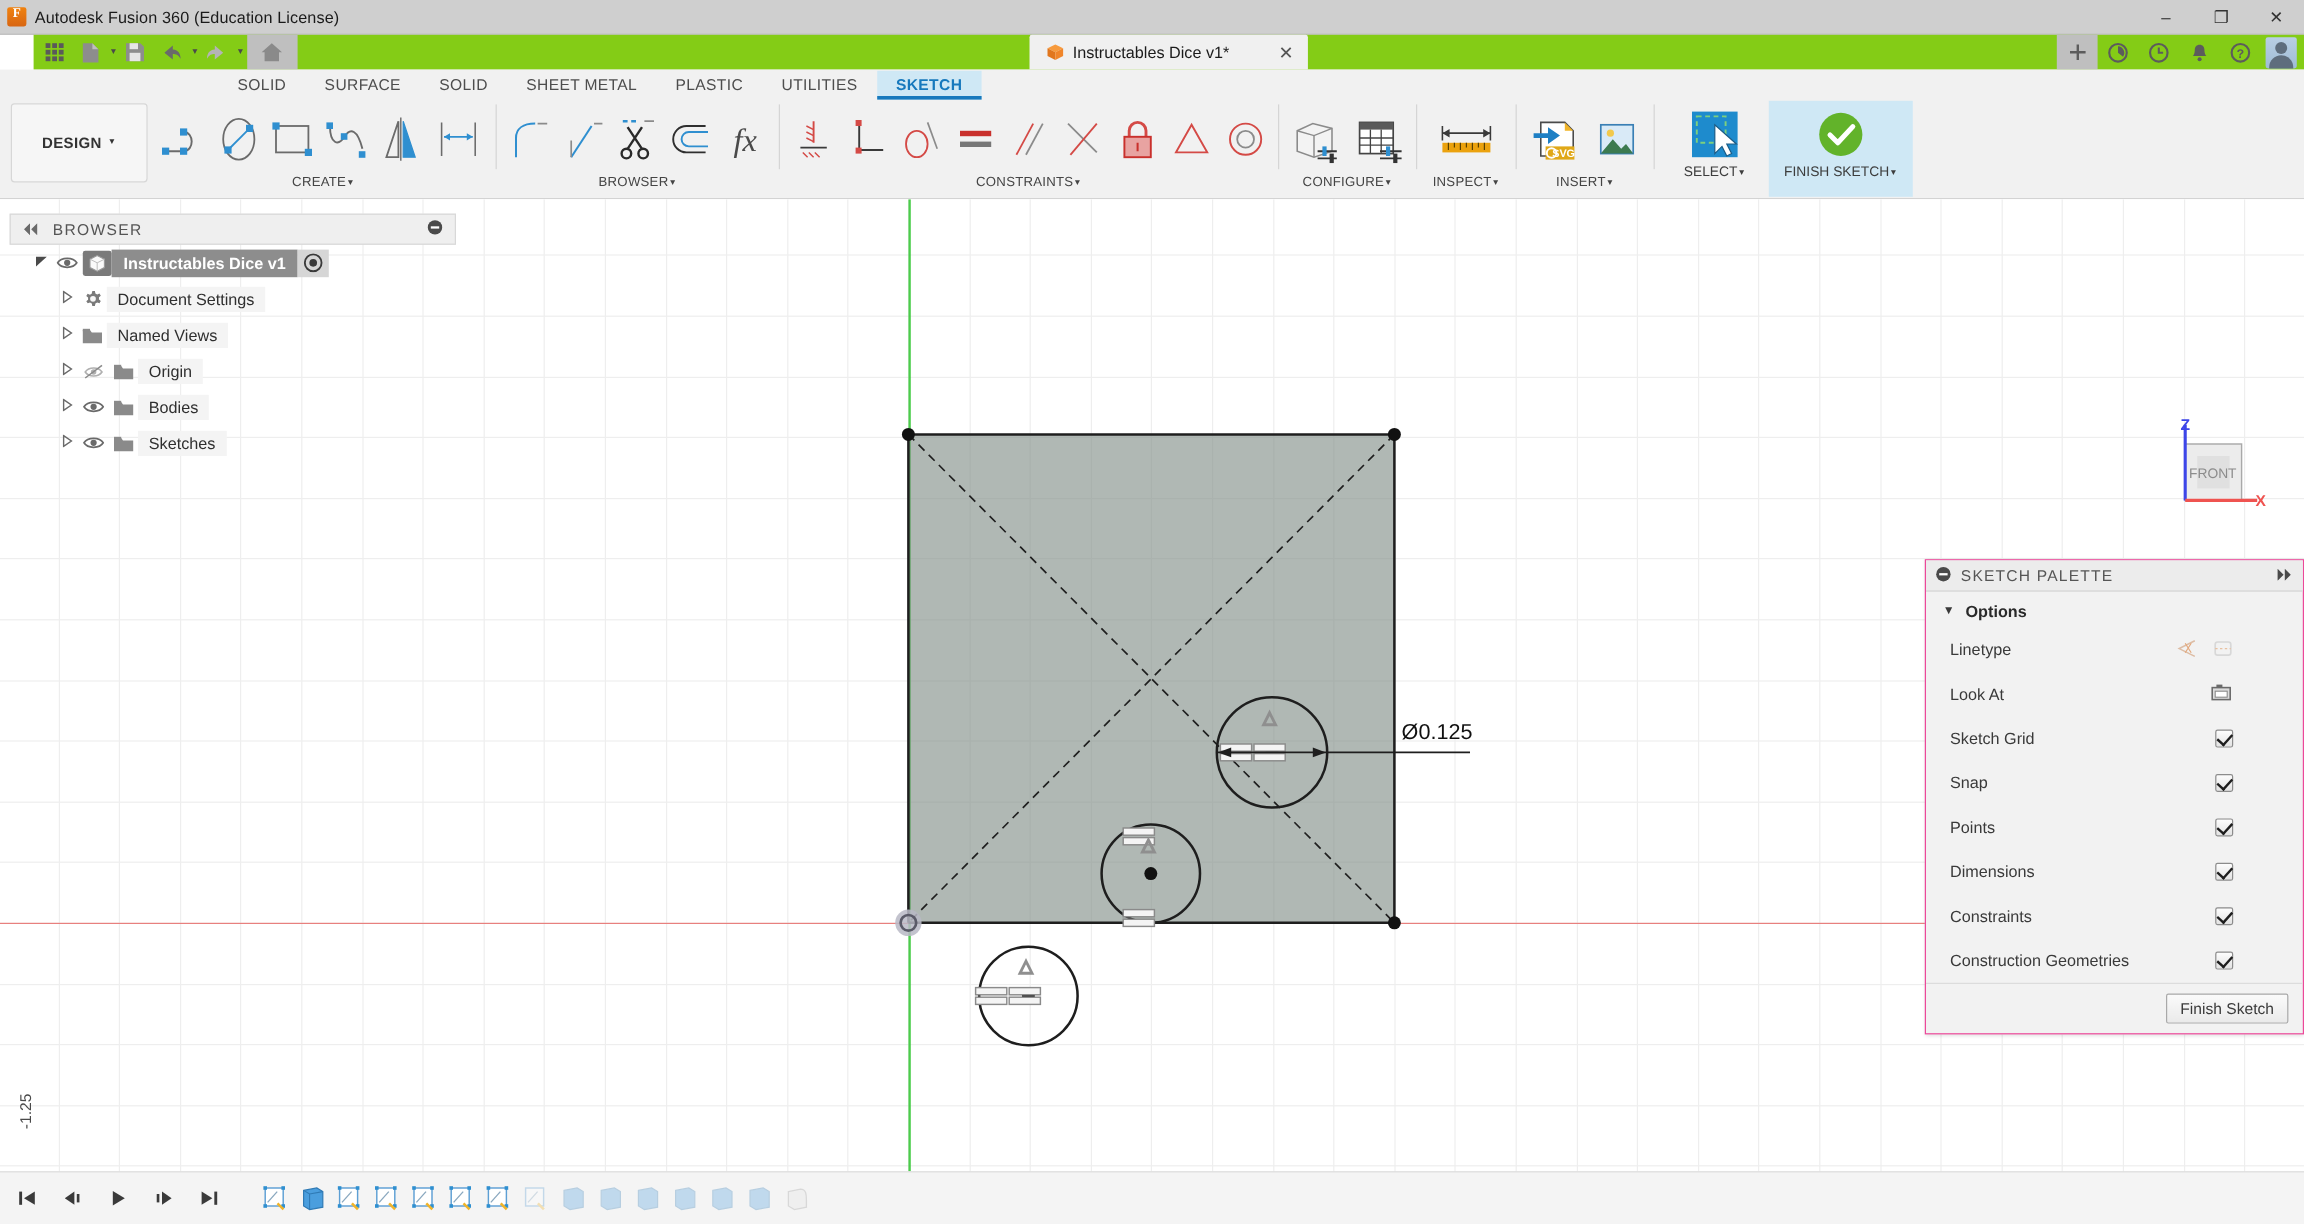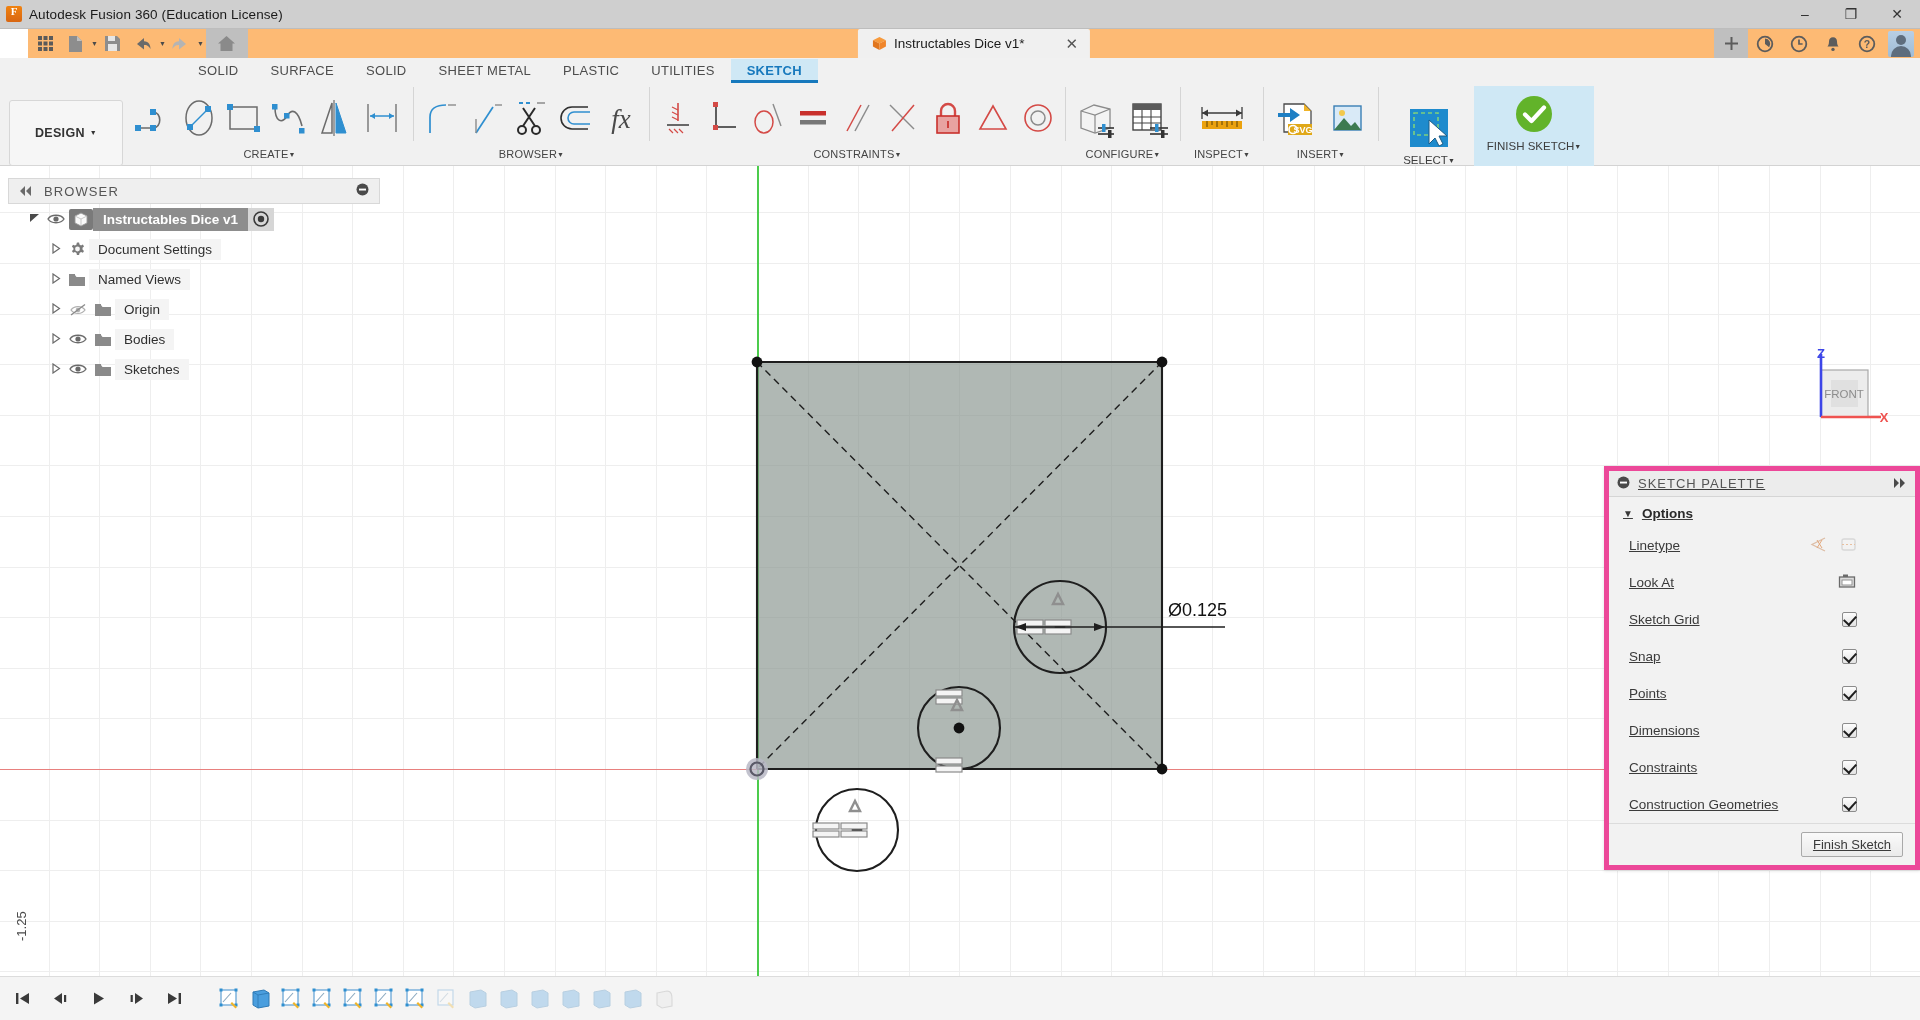--- a/index.html
+++ b/index.html
@@ -24,21 +24,21 @@
   #app-icon:after{
     content:"F"; position:absolute; left:0; top:-1px; width:16px; text-align:center;
     font-size:11px; font-weight:bold; color:#fff; font-family:"Liberation Serif",serif;
   }
   #app-title { font-size:13.5px; color:#1a1a1a; letter-spacing:0.1px; }
   #winbtns { margin-left:auto; display:flex; height:29px; }
   .winbtn { width:46px; height:29px; display:flex; align-items:center; justify-content:center;
             color:#333; font-size:14px; }
   
   #qat {
-    height:29px; background:#fdba74; display:flex; align-items:center; position:relative;margin-left:28px;
+    height:29px; background:#84cc16; display:flex; align-items:center; position:relative;margin-left:28px;
   }
   .qat-btn { width:30px; height:29px; display:flex; align-items:center; justify-content:center; }
   .qat-btn.home { width:42px; background:#bfbfbf; }
   .qat-arrow { font-size:7px; color:#4a4a4a; margin-left:1px; }
   .qat-group { display:flex; align-items:center; padding:0 2px; }
   #doc-tabs { position:absolute; left:50%; transform:translateX(-50%); display:flex; align-items:center; }
   #doc-tab {
     height:29px; background:#f0f0f0; display:flex; align-items:center; gap:7px;
     padding:0 12px 0 14px; font-size:13.5px; color:#1b1b1b; border-top-left-radius:2px; border-top-right-radius:2px;
   }
@@ -51,21 +51,21 @@
             background:linear-gradient(#b9cfe4,#9fbcd6); position:relative; overflow:hidden; }
   #avatar:before{ content:""; position:absolute; left:8px; top:4px; width:10px; height:10px;
                   border-radius:50%; background:#5e6d7d;}
   #avatar:after{ content:""; position:absolute; left:3px; top:15px; width:20px; height:14px;
                   border-radius:10px 10px 0 0; background:#5e6d7d;}
   
   #ribbon { background:#f1f1f1; height:108px; position:relative; border-bottom:1px solid #d3d3d3; }
   #wstabs { display:flex; align-items:center; height:26px; padding-left:182px; gap:0; }
   .wstab { font-size:13px; color:#4d4d4d; padding:4px 16px 5px; letter-spacing:0.3px; }
   .wstab.active { background:#cfe8f5; color:#1779bd; font-weight:bold; border-bottom:3px solid #1779bd; padding-bottom:2px;}
-  #ribbon-body { display:flex; align-items:flex-end; height:82px; }
+  #ribbon-body { display:flex; align-items:flex-start; height:82px; }
   #design-btn {
     width:114px; height:66px; margin:2px 8px 0 9px; border:1px solid #d7d7d7; background:#f6f6f6;
     border-radius:3px; display:flex; align-items:center; justify-content:center; font-weight:bold;
     font-size:12.5px; color:#333; letter-spacing:0.3px; flex:none;
   }
   .rgroup { display:flex; flex-direction:column; align-items:center; height:80px; position:relative; }
   .rgroup .icons { display:flex; align-items:flex-end; height:58px; }
   .rgroup .glabel { font-size:11px; color:#444; letter-spacing:0.2px; padding-top:4px; }
   .sep { width:1px; height:54px; background:#d5d5d5; margin:3px 5px 0; align-self:flex-start; }
   .ricon { width:45px; height:52px; display:flex; align-items:center; justify-content:center; }
@@ -97,21 +97,21 @@
   }
   #browser-hdr .spacer{ margin-left:auto; }
   .node { height:30px; display:flex; align-items:center; font-size:13.5px; color:#2f2f2f; }
   .node .tw { width:17px; text-align:center; color:#6a6a6a; font-size:11px; flex:none; }
   .node .eye { width:26px; display:flex; align-items:center; justify-content:center; flex:none; }
   .node .fi { width:24px; display:flex; align-items:center; justify-content:center; flex:none; }
   .node .lbl { background:#f4f4f4; padding:3px 9px; }
   .node.root .lbl { background:#8d8d8d; color:#fff; font-weight:bold; padding:4px 10px; }
   
   #palette { position:absolute; left:1604px; top:300px; width:316px; background:#f2f2f2;
-             border:5px solid #ec4899; box-shadow:0 1px 3px rgba(0,0,0,.12);text-decoration:underline; }
+             border:1px solid #ec4899; box-shadow:0 1px 3px rgba(0,0,0,.12); }
   #palette-hdr { height:26px; background:#ececec; border-bottom:1px solid #d5d5d5;
                  display:flex; align-items:center; padding:0 8px; gap:8px;
                  font-size:13px; color:#555; letter-spacing:1px; }
   #palette-hdr .spacer{ margin-left:auto; }
   #opt-hdr { display:flex; align-items:center; gap:9px; padding:9px 0 6px 14px;
              font-size:13.5px; font-weight:bold; color:#2a2a2a; }
   .prow { height:37px; display:flex; align-items:center; padding:0 0 0 20px; font-size:13.5px; color:#3a3a3a; }
   .prow .pctl { margin-left:auto; margin-right:58px; display:flex; gap:12px; align-items:center; }
   .cb { width:15px; height:15px; border:1px solid #8c8c8c; border-radius:2px;
         background:linear-gradient(#fdfdfd,#e3e3e3); position:relative; }

